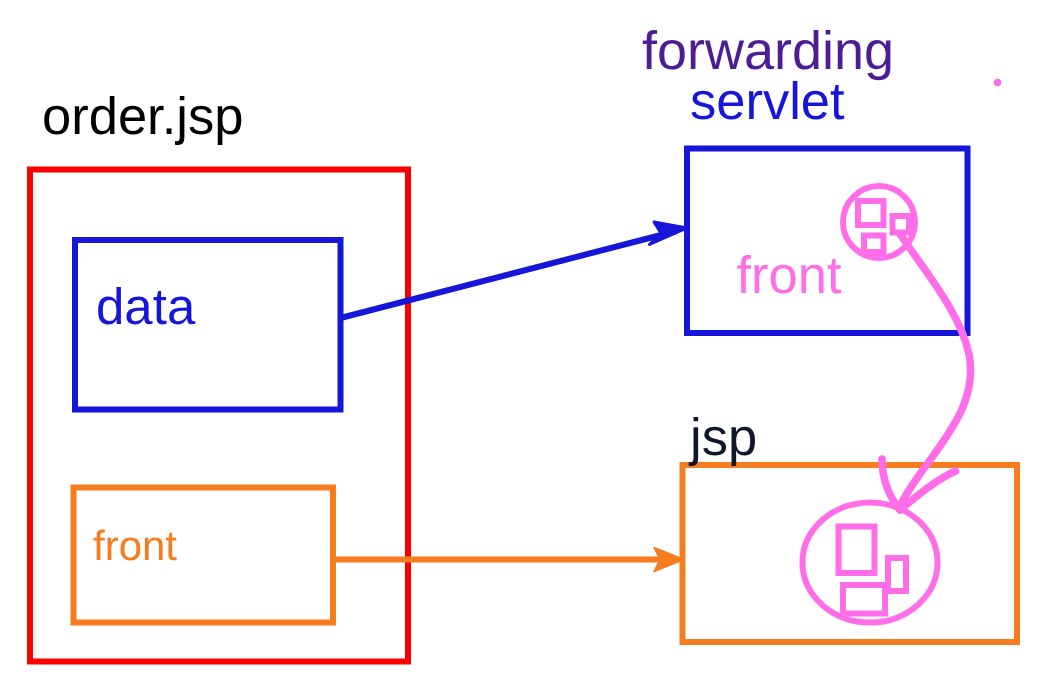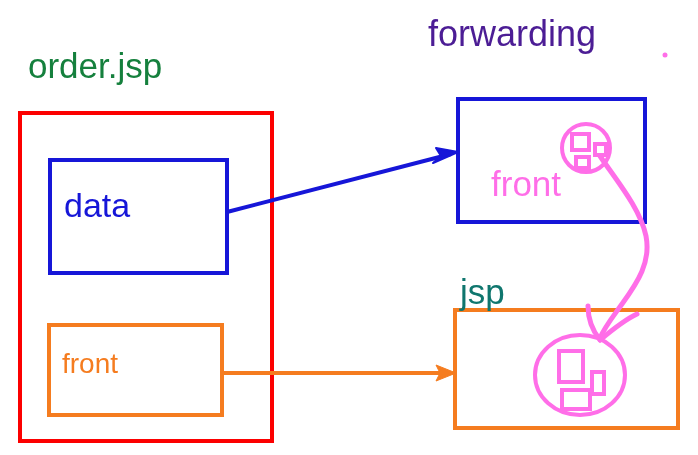--- a/index.html
+++ b/index.html
@@ -23,23 +23,23 @@
     height: 455px;
   }
   .label {
     position: absolute;
     white-space: nowrap;
     line-height: 1;
     font-weight: 400;
   }
   .lbl-order {
     left: 28px;
-    top: 48px;
+    top: 60px;
     font-size: 35px;
-    color: #15803d;
+    color: #000000;
   }
   .lbl-forwarding {
     left: 428px;
     top: 16px;
     font-size: 36px;
     color: #4c1d95;
   }
   .lbl-servlet {
     left: 460px;
     top: 50px;
@@ -55,21 +55,21 @@
   .lbl-data {
     left: 491px;
     top: 166px;
     font-size: 35px;
     color: #ff6ee8;
   }
   .lbl-jsp {
     left: 460px;
     top: 274px;
     font-size: 35px;
-    color: #0f766e;
+    color: #0f172a;
   }
   .lbl-front {
     left: 62px;
     top: 350px;
     font-size: 28px;
     color: #f57c1f;
   }
 </style>
 </head>
 <body>
@@ -123,20 +123,21 @@
       <path d="M 600,340 C 612,330 624,320 637,314" fill="none" stroke="#ff6ee8" stroke-width="5" stroke-linecap="round"></path>
     </g>
 
     <circle cx="665" cy="55" r="2.5" fill="#ff6ee8"></circle>
   </svg>
 
   <div class="label lbl-order">order.jsp</div>
 
   <div class="label lbl-forwarding">forwarding</div>
 
+  <div class="label lbl-servlet">servlet</div>
 
   <div class="label lbl-java">data</div>
 
   <div class="label lbl-data">front</div>
 
   <div class="label lbl-jsp">jsp</div>
 
   <div class="label lbl-front">front</div>
 
 </div>

